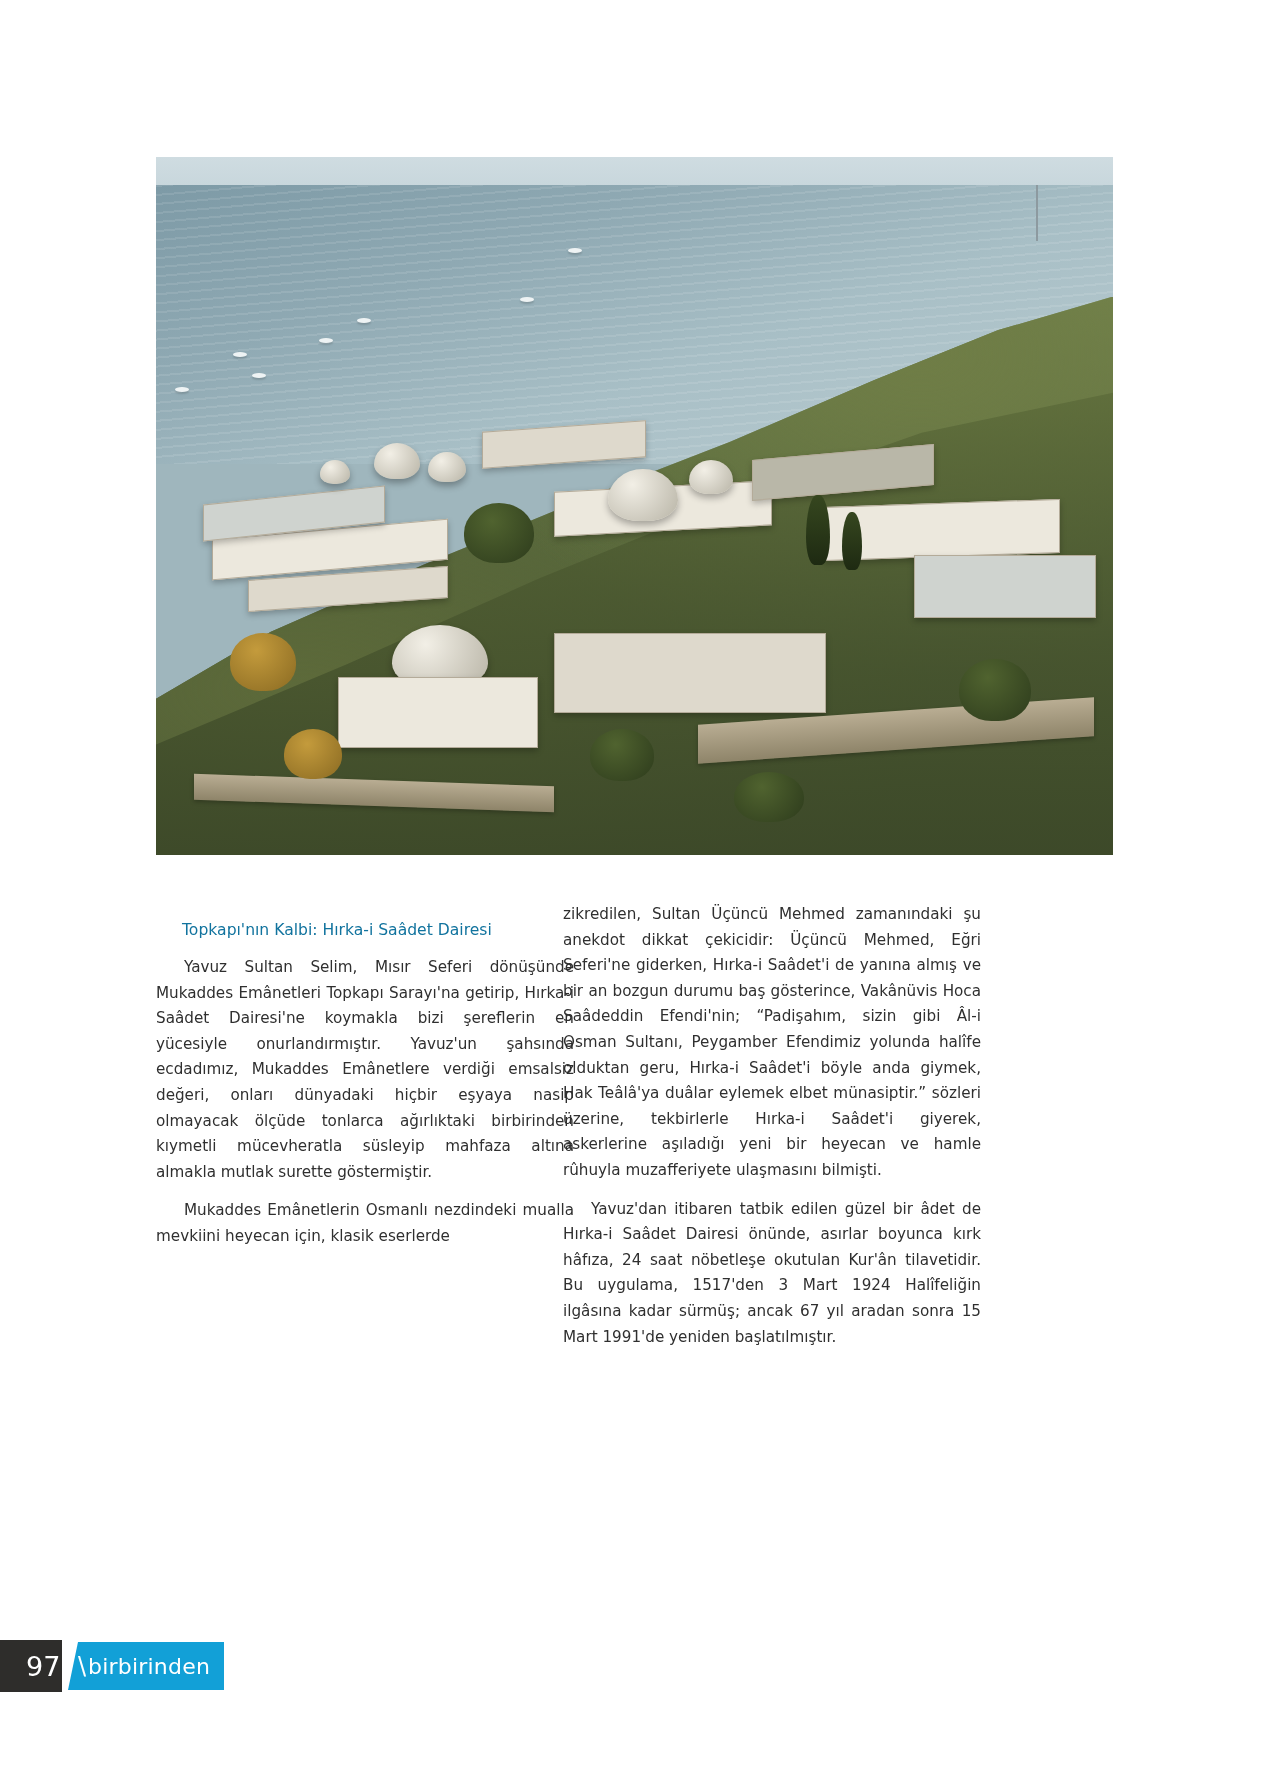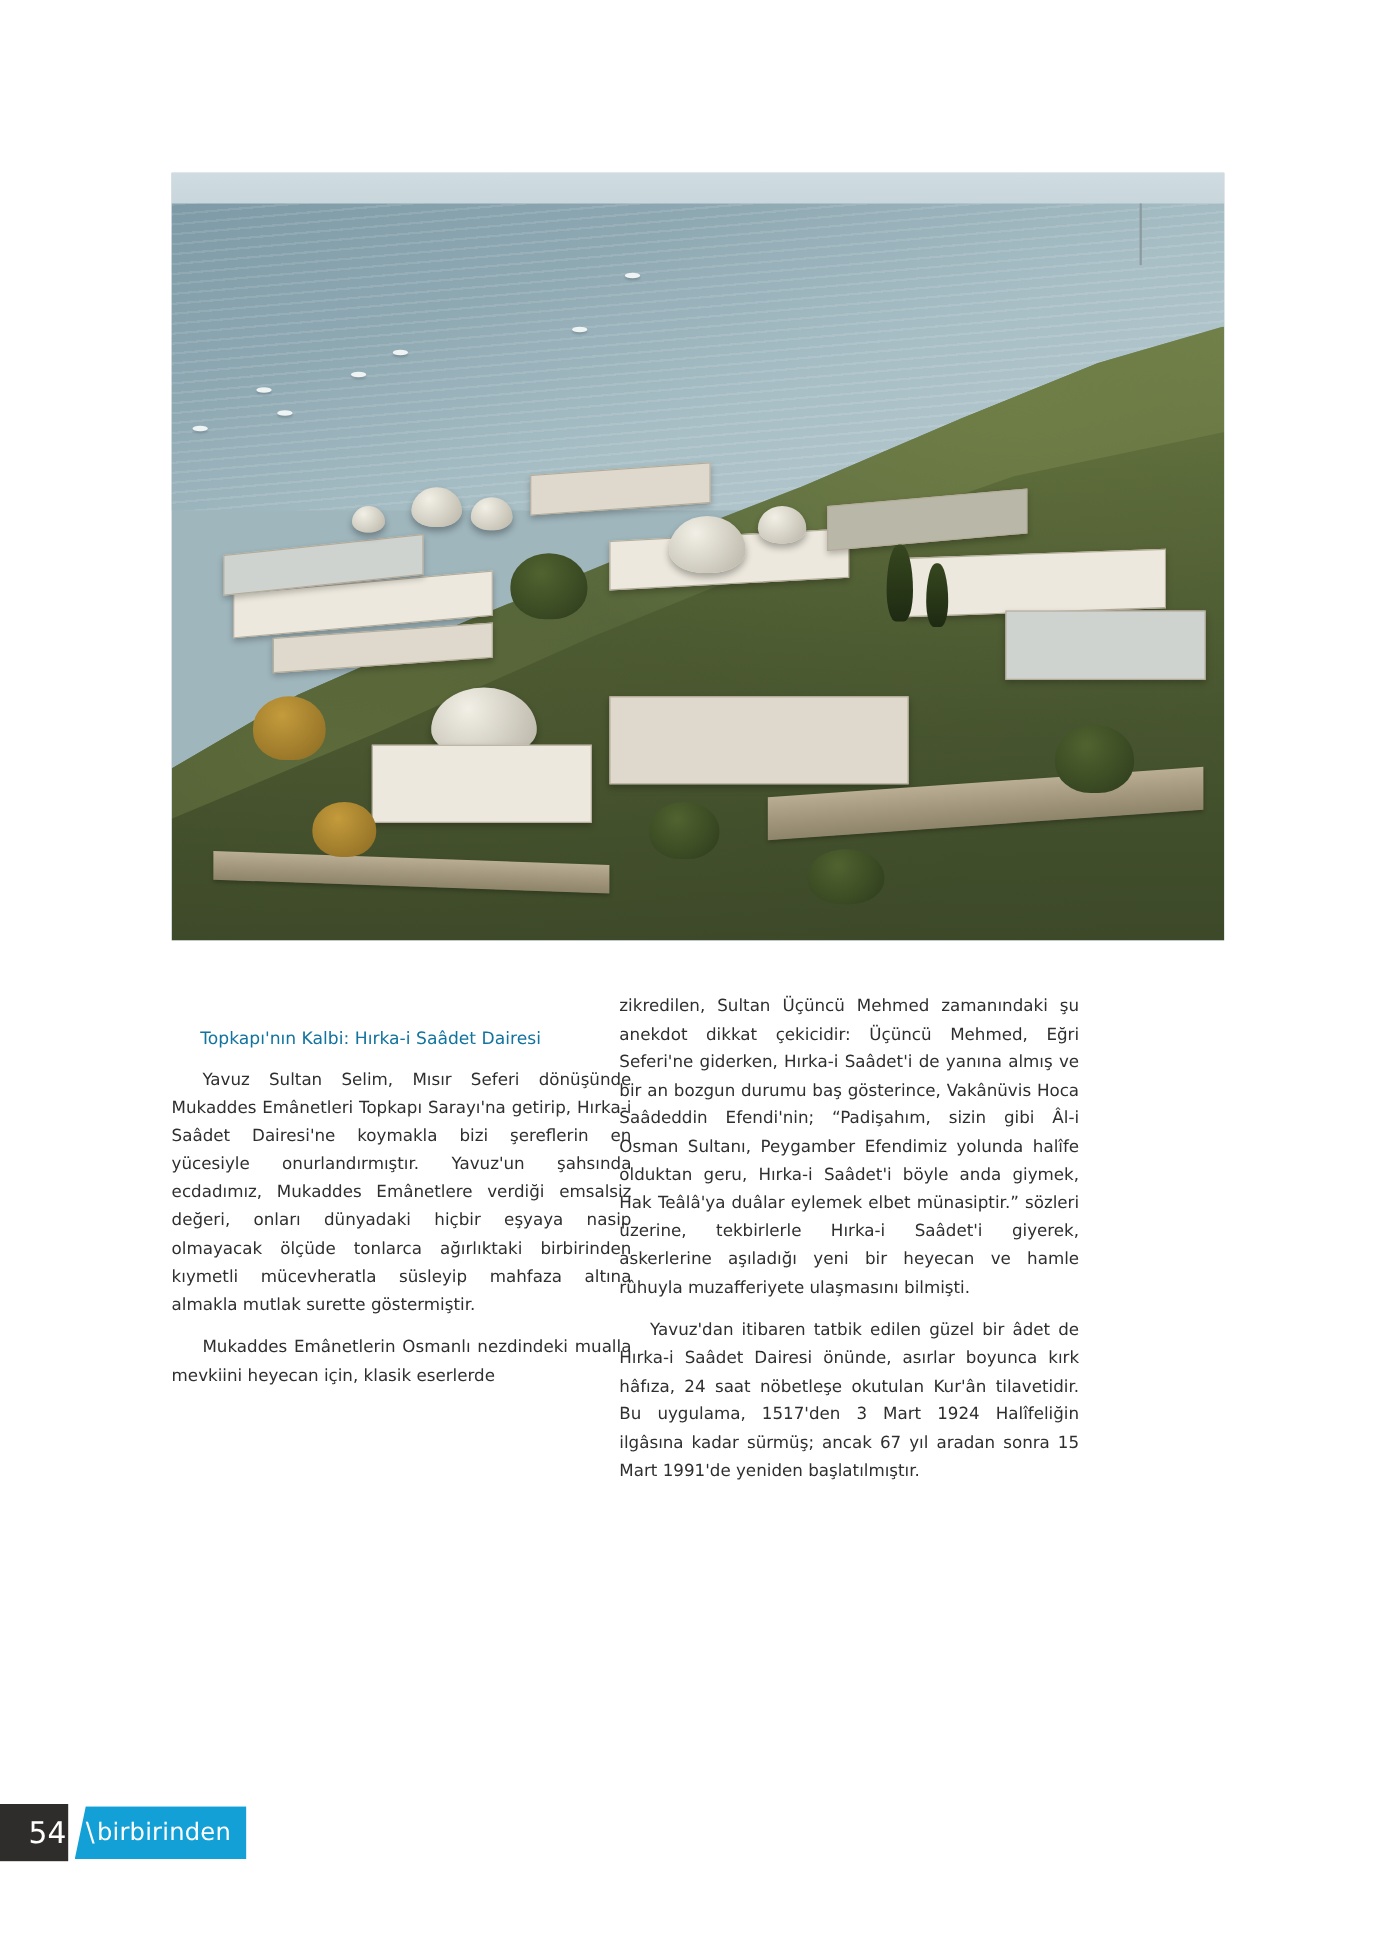--- a/index.html
+++ b/index.html
@@ -141,21 +141,21 @@
   .col.left { left: 0; }
   .col.right { left: 407px; }
   .col p {
     margin: 0 0 13px 0;
   }
   .col p.indent { text-indent: 28px; }
   .subhead {
     color: #11739e;
     font-size: 15.6px;
     line-height: 25px;
-    margin: 30px 0 12px 26px;
+    margin: 16px 0 12px 26px;
     text-align: left;
   }
 
   
   .footer {
     position: absolute;
     left: 0;
     top: 1640px;
     width: 1270px;
     height: 80px;
@@ -262,20 +262,20 @@
       <p class="indent">Mukaddes Emânetlerin Osmanlı nezdindeki mualla mevkiini heyecan için, klasik eserlerde</p>
     </div>
     <div class="col right">
       <p>zikredilen, Sultan Üçüncü Mehmed zamanındaki şu anekdot dikkat çekicidir: Üçüncü Mehmed, Eğri Seferi'ne giderken, Hırka-i Saâdet'i de yanına almış ve bir an bozgun durumu baş gösterince, Vakânüvis Hoca Saâdeddin Efendi'nin; “Padişahım, sizin gibi Âl-i Osman Sultanı, Peygamber Efendimiz yolunda halîfe olduktan geru, Hırka-i Saâdet'i böyle anda giymek, Hak Teâlâ'ya duâlar eylemek elbet münasiptir.” sözleri üzerine, tekbirlerle Hırka-i Saâdet'i giyerek, askerlerine aşıladığı yeni bir heyecan ve hamle rûhuyla muzafferiyete ulaşmasını bilmişti.</p>
       <p class="indent">Yavuz'dan itibaren tatbik edilen güzel bir âdet de Hırka-i Saâdet Dairesi önünde, asırlar boyunca kırk hâfıza, 24 saat nöbetleşe okutulan Kur'ân tilavetidir. Bu uygulama, 1517'den 3 Mart 1924 Halîfeliğin ilgâsına kadar sürmüş; ancak 67 yıl aradan sonra 15 Mart 1991'de yeniden başlatılmıştır.</p>
     </div>
   </div>
 
   <div class="footer">
     <div class="pagebox"></div>
-    <div class="pagenum">54</div>
+    <div class="pagenum">97</div>
     <div class="brandbox">
       <span class="slash">\</span>
       <span class="brandtext">birbirinden</span>
     </div>
   </div>
 
 </div>
 
 </body></html>

